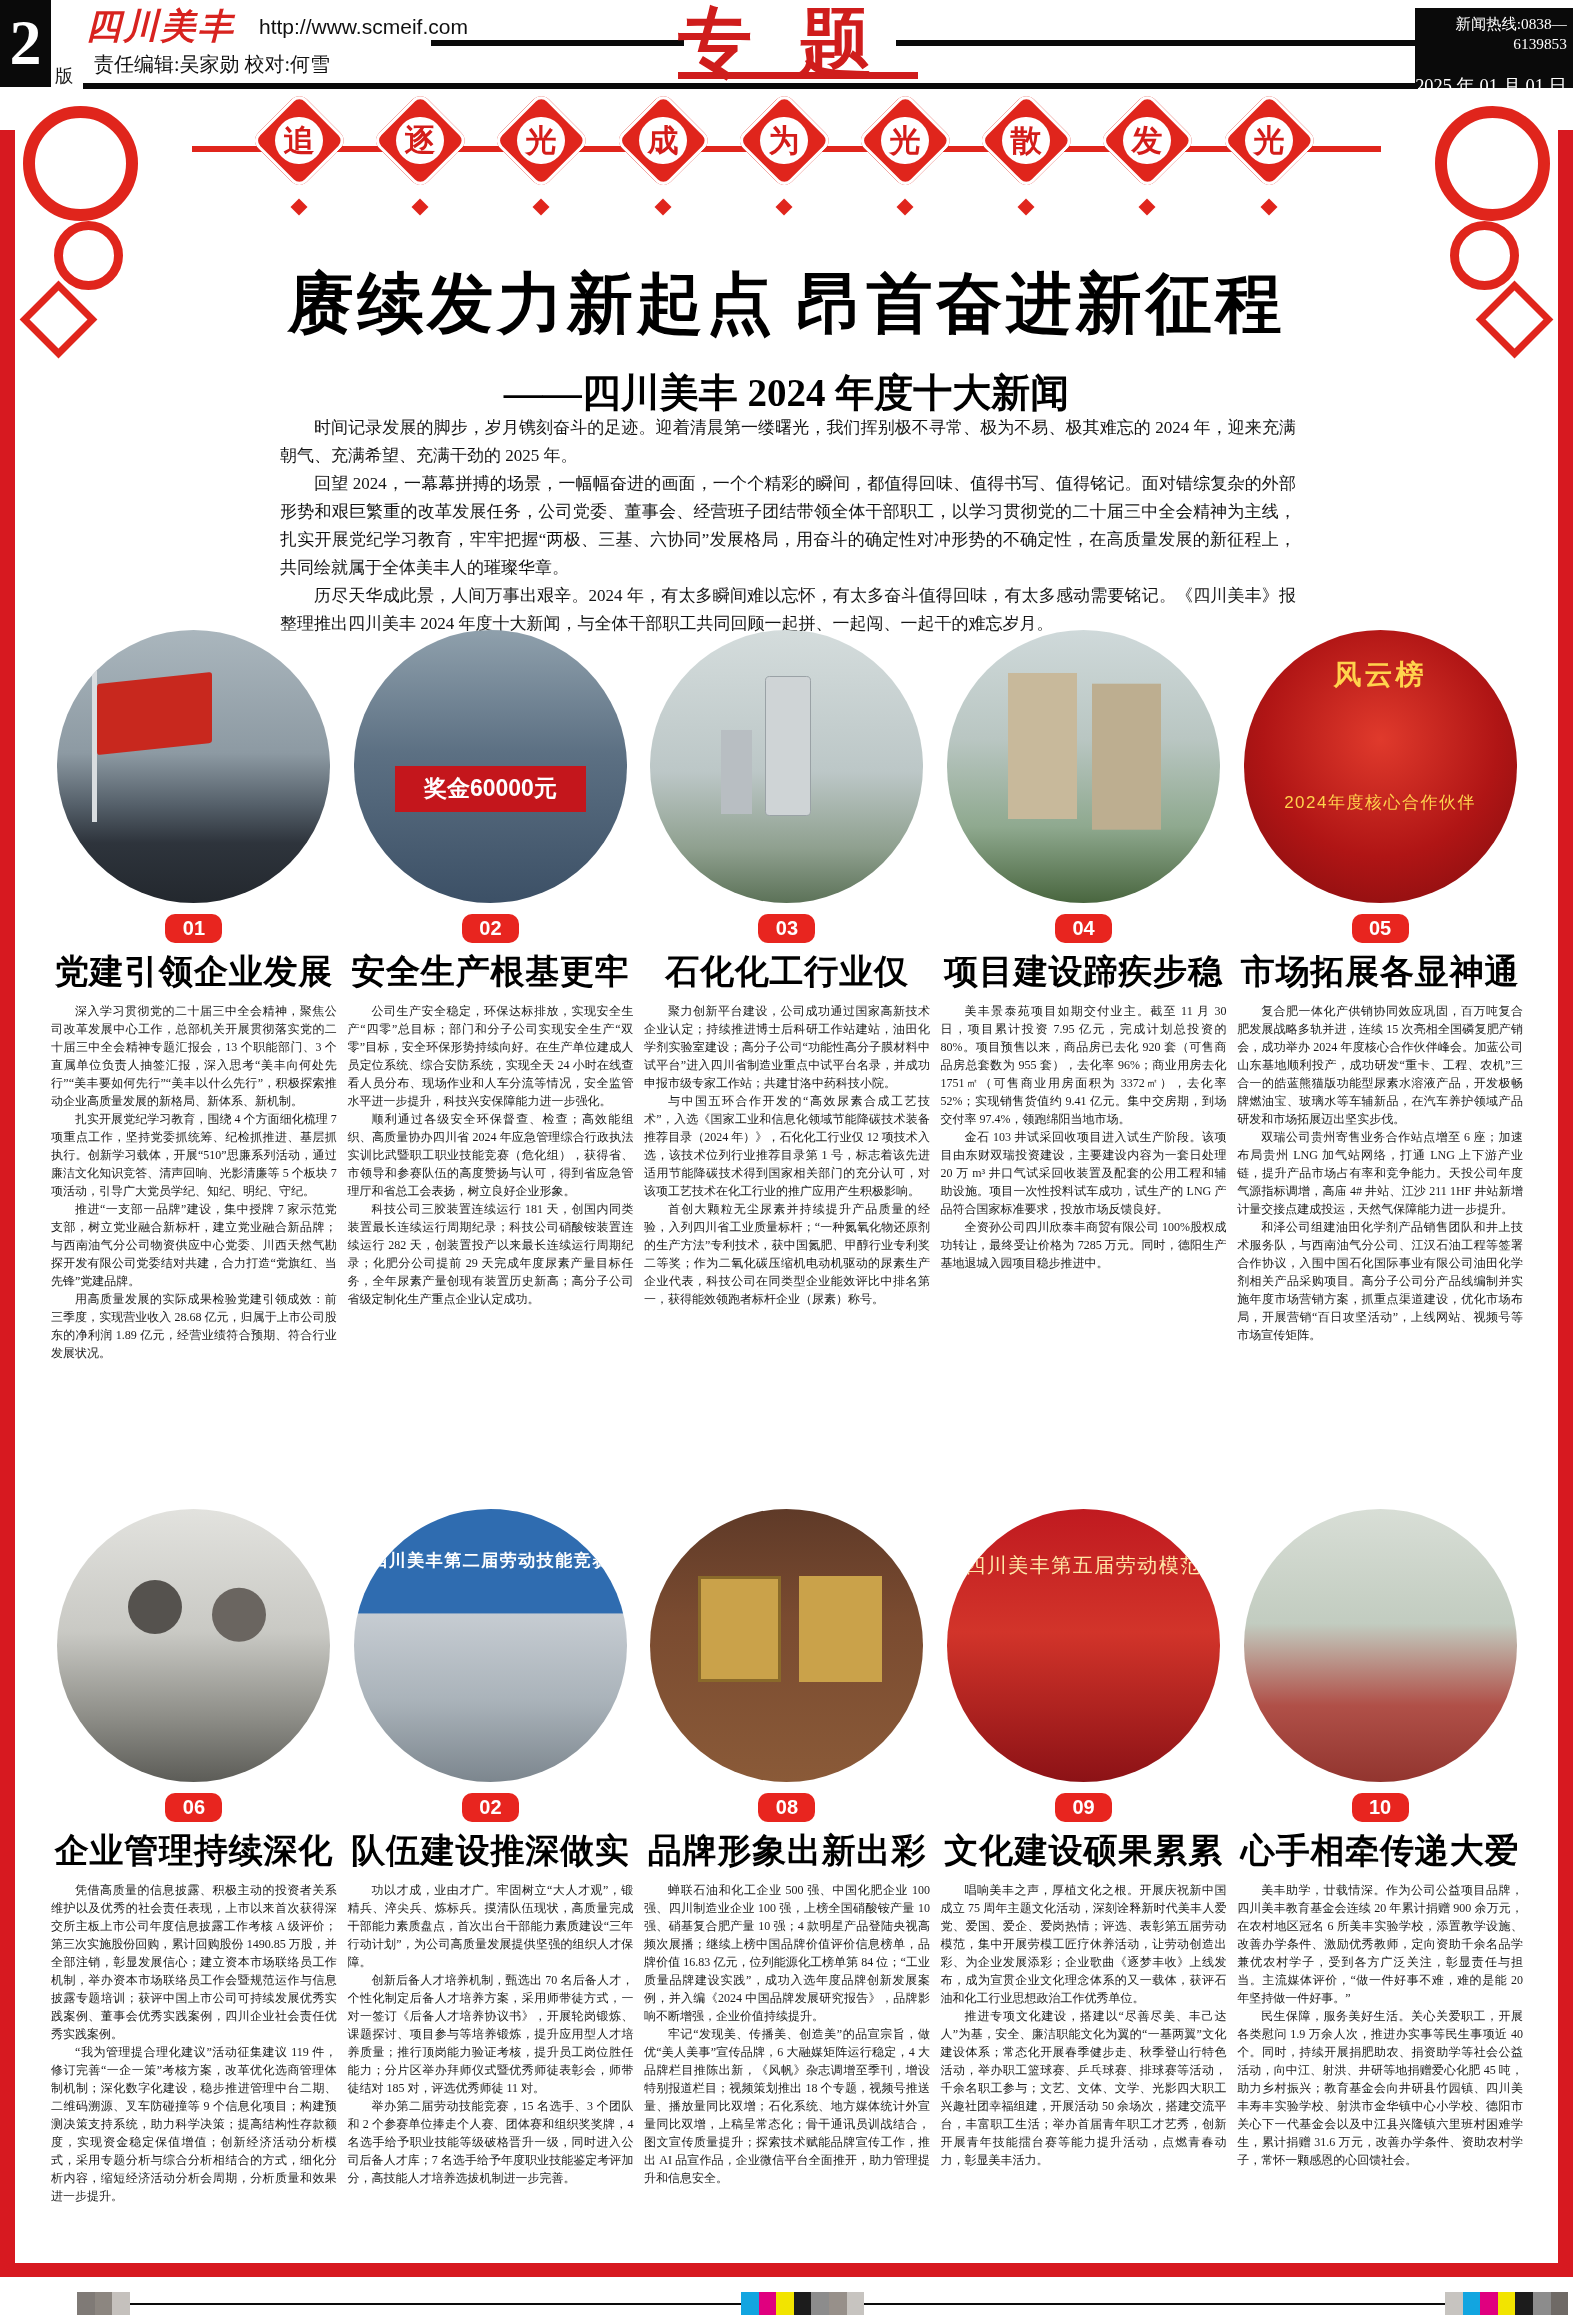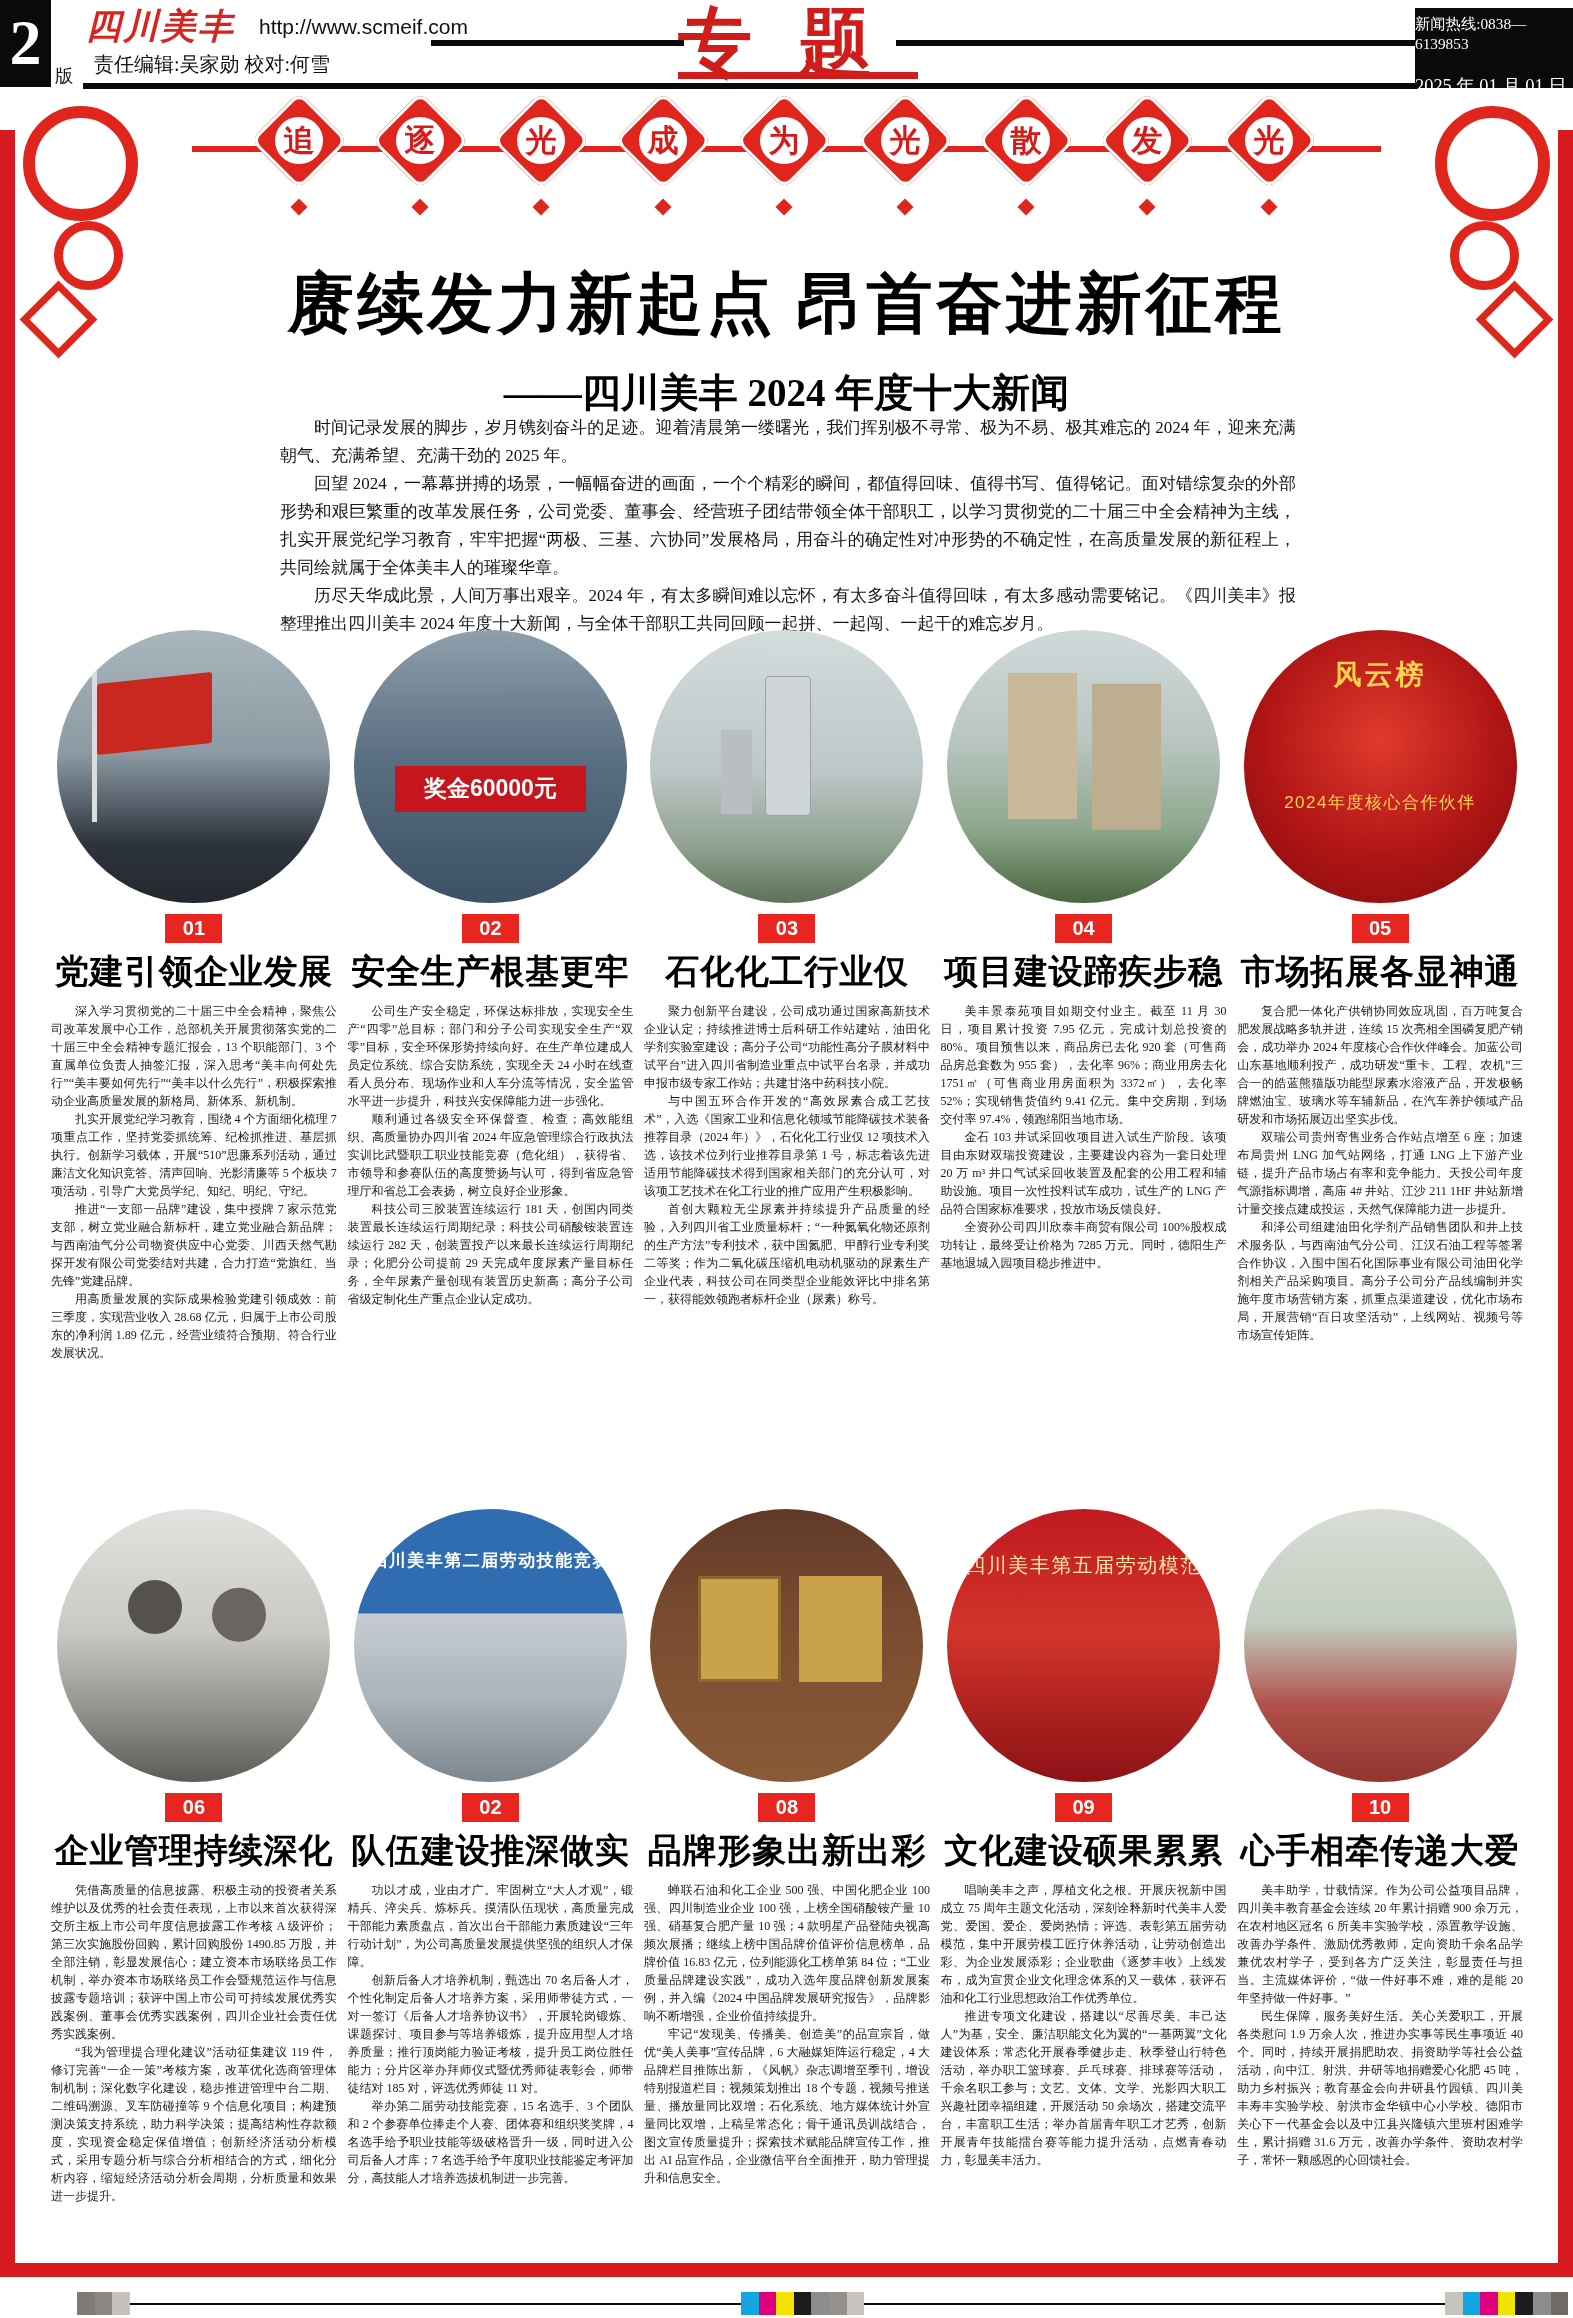--- a/index.html
+++ b/index.html
@@ -15,21 +15,21 @@
         color:#d8231f;letter-spacing:2.3px;}
   .url{position:absolute;left:259px;top:15.3px;font-size:21px;color:#101010;font-family:"Liberation Sans",sans-serif;}
   .mh-bar{position:absolute;height:6.1px;background:#0a0a0a;}
   .bar1{top:40px;left:431px;width:253px;}
   .bar2{top:40px;left:896px;width:520px;}
   .bar3{top:83px;left:83px;width:1335px;}
   .editors{position:absolute;left:94px;top:51px;font-size:20px;color:#111;}
   .section-title{position:absolute;left:50%;transform:translateX(-50%);top:0;font-size:74px;
         line-height:86px;color:#cf1d1c;font-weight:700;letter-spacing:46px;white-space:nowrap;padding-left:23px;text-decoration:underline;}
   .right-panel{position:absolute;right:0;top:7.7px;width:158px;height:80px;background:#0a0a0a;
-        color:#fff;box-sizing:border-box;padding:6.1px 6.1px 0 0;}
+        color:#fff;text-align:right;box-sizing:border-box;padding:6.1px 6.1px 0 0;}
   .hotline{font-size:15.3px;margin-bottom:20px;}
   .mh-date{font-size:18.4px;}
 
   
   .frame-left,.frame-right{position:absolute;top:130px;width:15.3px;height:2146px;background:#d71920;}
   .frame-left{left:0;} .frame-right{right:0;}
   .frame-bottom{position:absolute;left:0;top:2263px;width:1573px;height:14px;background:#d71920;}
 
   
   .banner{position:absolute;top:91px;left:0;width:1573px;height:270px;}
@@ -62,21 +62,21 @@
 
   
   .row{position:absolute;left:51px;width:1472px;display:flex;gap:10.7px;}
   .row1{top:630px;} .row2{top:1509px;}
   .item{flex:1;min-width:0;}
   .photo{width:273px;height:273px;border-radius:50%;margin:0 auto;position:relative;overflow:hidden;}
   .photo-caption,.photo-subcaption{position:absolute;left:0;width:100%;text-align:center;
       font-family:"Liberation Sans","DejaVu Sans",sans-serif;}
   .photo-caption:empty,.photo-subcaption:empty{display:none;}
   .badge{width:57px;height:29px;background:#e8251f;color:#fff;font-size:20px;font-weight:700;
-      line-height:29px;text-align:center;margin:10.7px auto 6.1px;font-family:"Liberation Sans",sans-serif;}
+      line-height:29px;text-align:center;margin:10.7px auto 6.1px;font-family:"Liberation Sans",sans-serif;border-radius:10px;}
   .item-title{margin:0 0 7.7px;font-size:34px;font-weight:700;text-align:center;letter-spacing:0.8px;color:#000;}
   .item-body p{margin:0;font-size:12px;line-height:18px;text-indent:2em;text-align:justify;color:#1a1a1a;}
 
   
   .photo-1{background:linear-gradient(180deg,#aab6bd 0%,#8d9aa3 45%,#55606a 64%,#2e343c 78%,#23282e 100%);}
   .photo-1::before{content:"";position:absolute;left:40px;top:48px;width:115px;height:71px;background:#c8281e;
       transform:skewY(-6deg);border-radius:3.1px;}
   .photo-1::after{content:"";position:absolute;left:35px;top:23px;width:4.6px;height:169px;background:#d9dde0;}
   .photo-2{background:linear-gradient(180deg,#8fa0ac 0%,#5c7083 45%,#3c5066 100%);}
   .photo-2 .photo-caption{bottom:91px;left:15%;width:70%;background:#c4161c;color:#fff;

